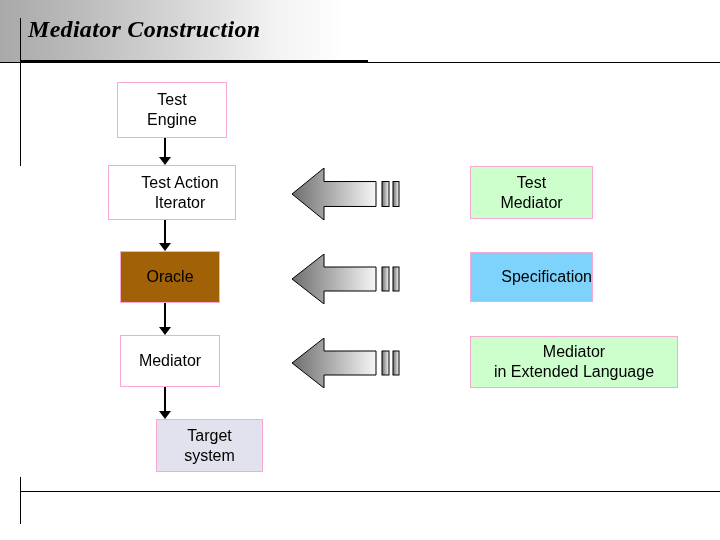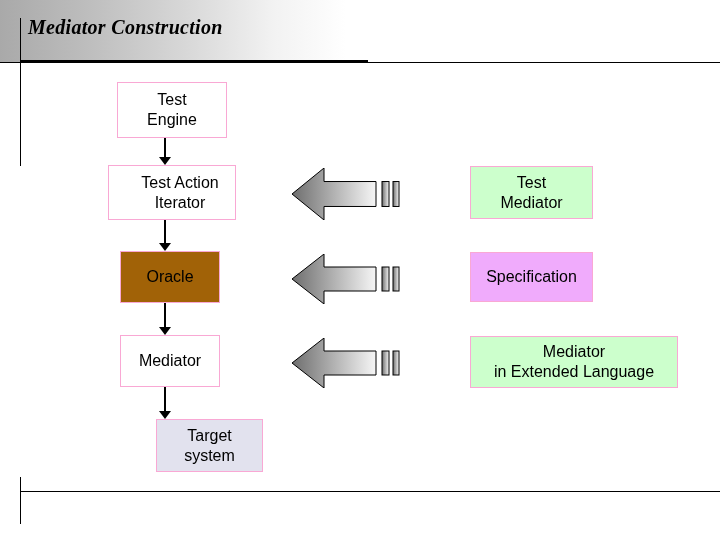--- a/index.html
+++ b/index.html
@@ -38,21 +38,21 @@
     height: 1px;
     background: #000000;
   }
   #page-title {
     position: absolute;
     left: 28px;
     top: 16px;
     font-family: "Liberation Serif", "DejaVu Serif", serif;
     font-style: italic;
     font-weight: bold;
-    font-size: 20px;
+    font-size: 24px;
     color: #000000;
     letter-spacing: 0.3px;
     white-space: nowrap;
   }
   #title-underline {
     position: absolute;
     left: 20px;
     top: 60px;
     width: 348px;
     height: 2px;
@@ -177,21 +177,21 @@
         <span class="node-label">Target</span>
         <span class="node-label">system</span>
       </div>
     </div>
     <div class="node-box green" style="left: 470px; top: 166px; width: 123px; height: 53px; background: rgb(204, 255, 204);">
       <div>
         <span class="node-label">Test</span>
         <span class="node-label">Mediator</span>
       </div>
     </div>
-    <div class="node-box green" style="left: 470px; top: 252px; width: 123px; height: 50px; background: #f0abfc;">
+    <div class="node-box green" style="left: 470px; top: 252px; width: 123px; height: 50px; background: #7dd3fc; justify-content: flex-end;">
       <div>
         <span class="node-label">Specification</span>
       </div>
     </div>
     <div class="node-box green" style="left: 470px; top: 336px; width: 208px; height: 52px; background: rgb(204, 255, 204);">
       <div>
         <span class="node-label">Mediator</span>
         <span class="node-label">in Extended Language</span>
       </div>
     </div>

